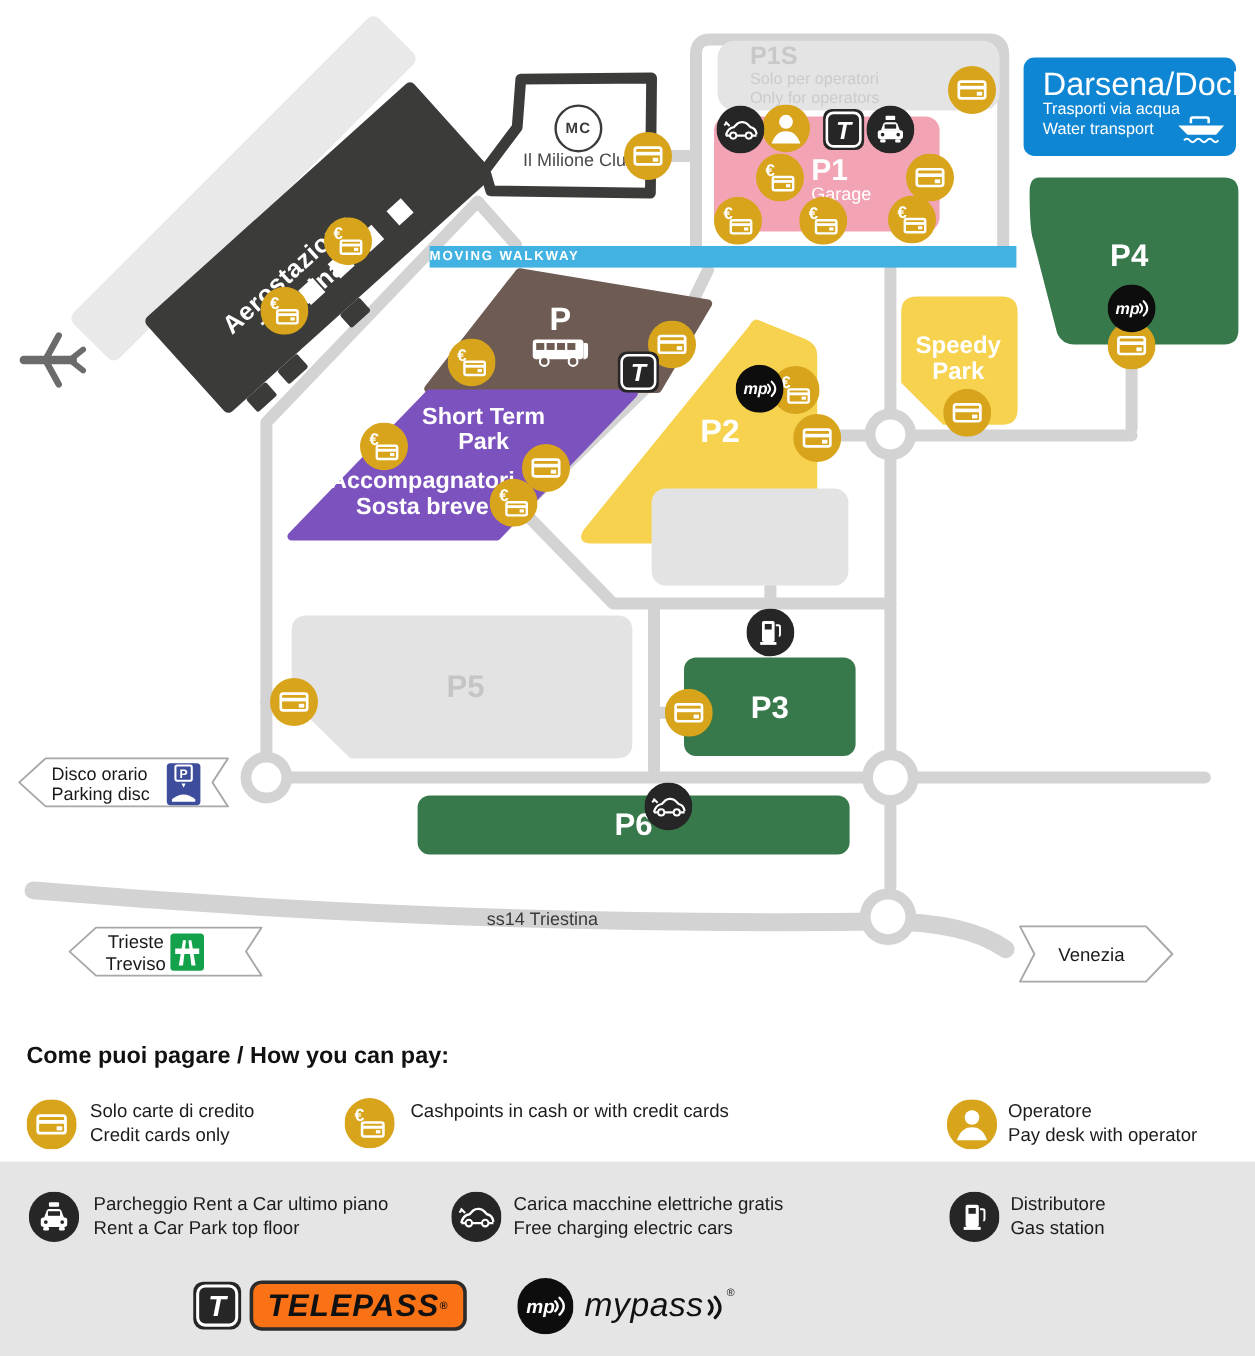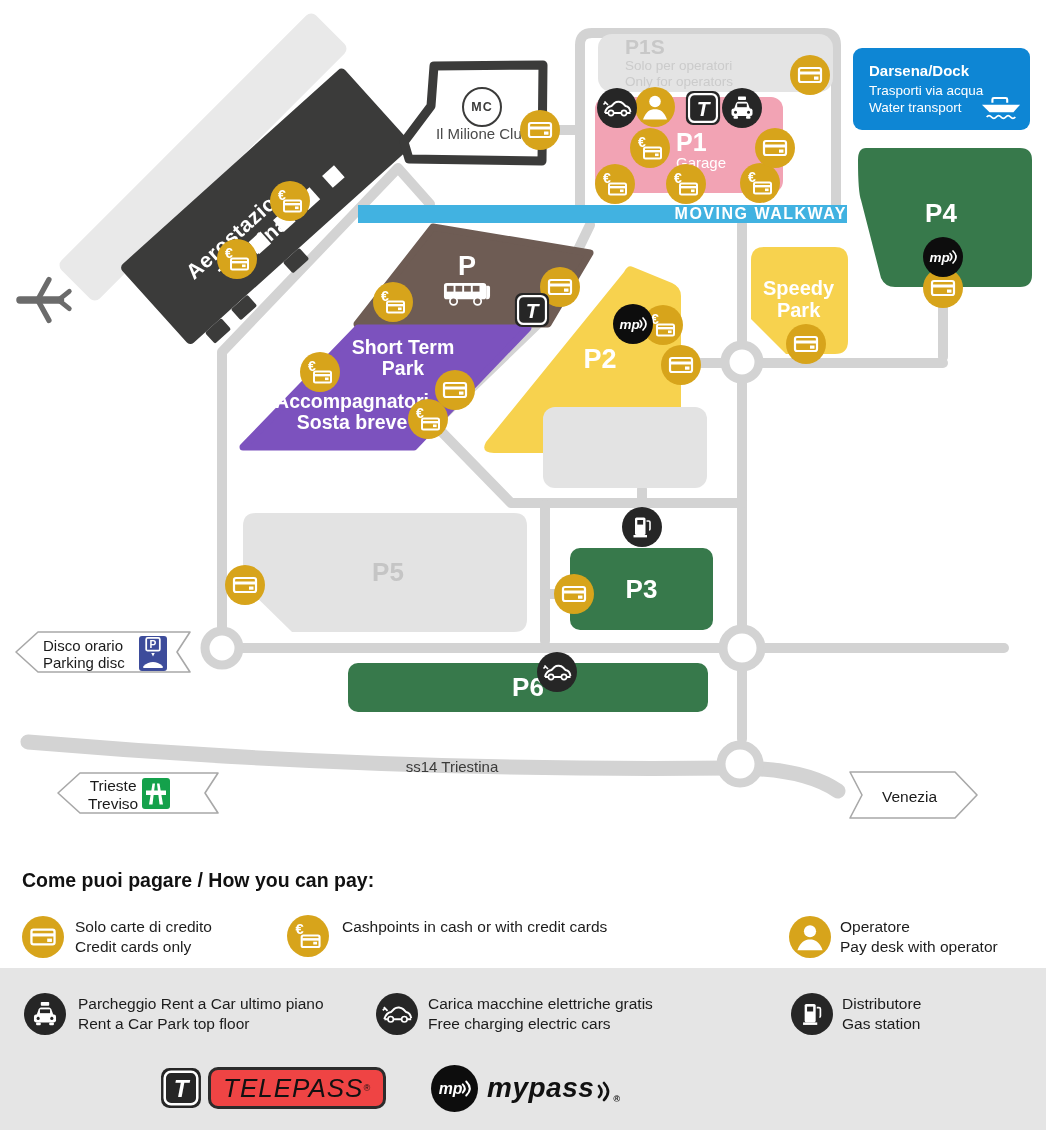--- a/index.html
+++ b/index.html
@@ -11,31 +11,31 @@
   .lbl{position:absolute;font-weight:bold;color:#fff;text-align:center;line-height:1.08}
   .lbl span{display:block}
   .pname{font-size:26px;font-weight:bold;color:#fff;text-align:center}
   .leg{position:absolute;font-size:15.5px;line-height:20px;color:#1c1c1c}
   .leg span{display:block}
   #map-svg{position:absolute;left:0;top:0;z-index:1}
   .layer2{z-index:2}.layer3{z-index:3}
   .signtxt{position:absolute;z-index:3;font-size:15px;line-height:17px;color:#1a1a1a}
   .signtxt span{display:block}
   #darsena-box{background:var(--dock);border-radius:9px;color:#fff;padding:10px 0 0 16px}
-  #darsena-box .t{font-size:15px;font-weight:bold;line-height:25px}
+  #darsena-box .t{font-size:27px;font-weight:normal;line-height:25px}
   #darsena-box .s{font-size:13.5px;line-height:16.5px}
-  #walkway-bar{background:var(--walkway);display:flex;align-items:center;justify-content:flex-end;
-    color:#fff;font-weight:bold;font-size:16px;letter-spacing:1.5px}
+  #walkway-bar{background:var(--walkway);display:flex;align-items:center;justify-content:flex-start;
+    color:#fff;font-weight:bold;font-size:11px;letter-spacing:1.5px}
   .greybox{position:absolute;background:var(--light);border-radius:12px;z-index:2}
   .greenbox{position:absolute;background:var(--green);border-radius:10px;z-index:2;display:flex;align-items:center;justify-content:center}
   #p1s-box{background:#E4E4E4;border-radius:14px}
   #p1-box{background:var(--pink);border-radius:12px}
   #telepass-word{position:absolute;display:flex;align-items:center;border:3.5px solid #2c2c2c;border-radius:10px;
-    background:#ef4444;padding:0 12px;height:42px;font-size:26px;font-weight:normal;font-style:italic;letter-spacing:1px;color:#111}
-  #mypass-word{position:absolute;display:flex;align-items:flex-end;font-size:28px;font-weight:bold;font-style:italic;color:#111;letter-spacing:.5px}
+    background:#f97316;padding:0 12px;height:42px;font-size:26px;font-weight:bold;font-style:italic;letter-spacing:1px;color:#111}
+  #mypass-word{position:absolute;display:flex;align-items:flex-start;font-size:28px;font-weight:normal;font-style:italic;color:#111;letter-spacing:.5px}
   sup{font-size:9px}
   .band{position:absolute;left:0;width:1046px;background:var(--band);z-index:0}
 </style>
 </head>
 <body>
 
 <svg width="0" height="0" style="position:absolute" aria-hidden="true">
 <defs>
   <symbol id="s-card" viewBox="0 0 40 40">
     <circle cx="20" cy="20" r="20" style="fill:var(--gold)"></circle>

